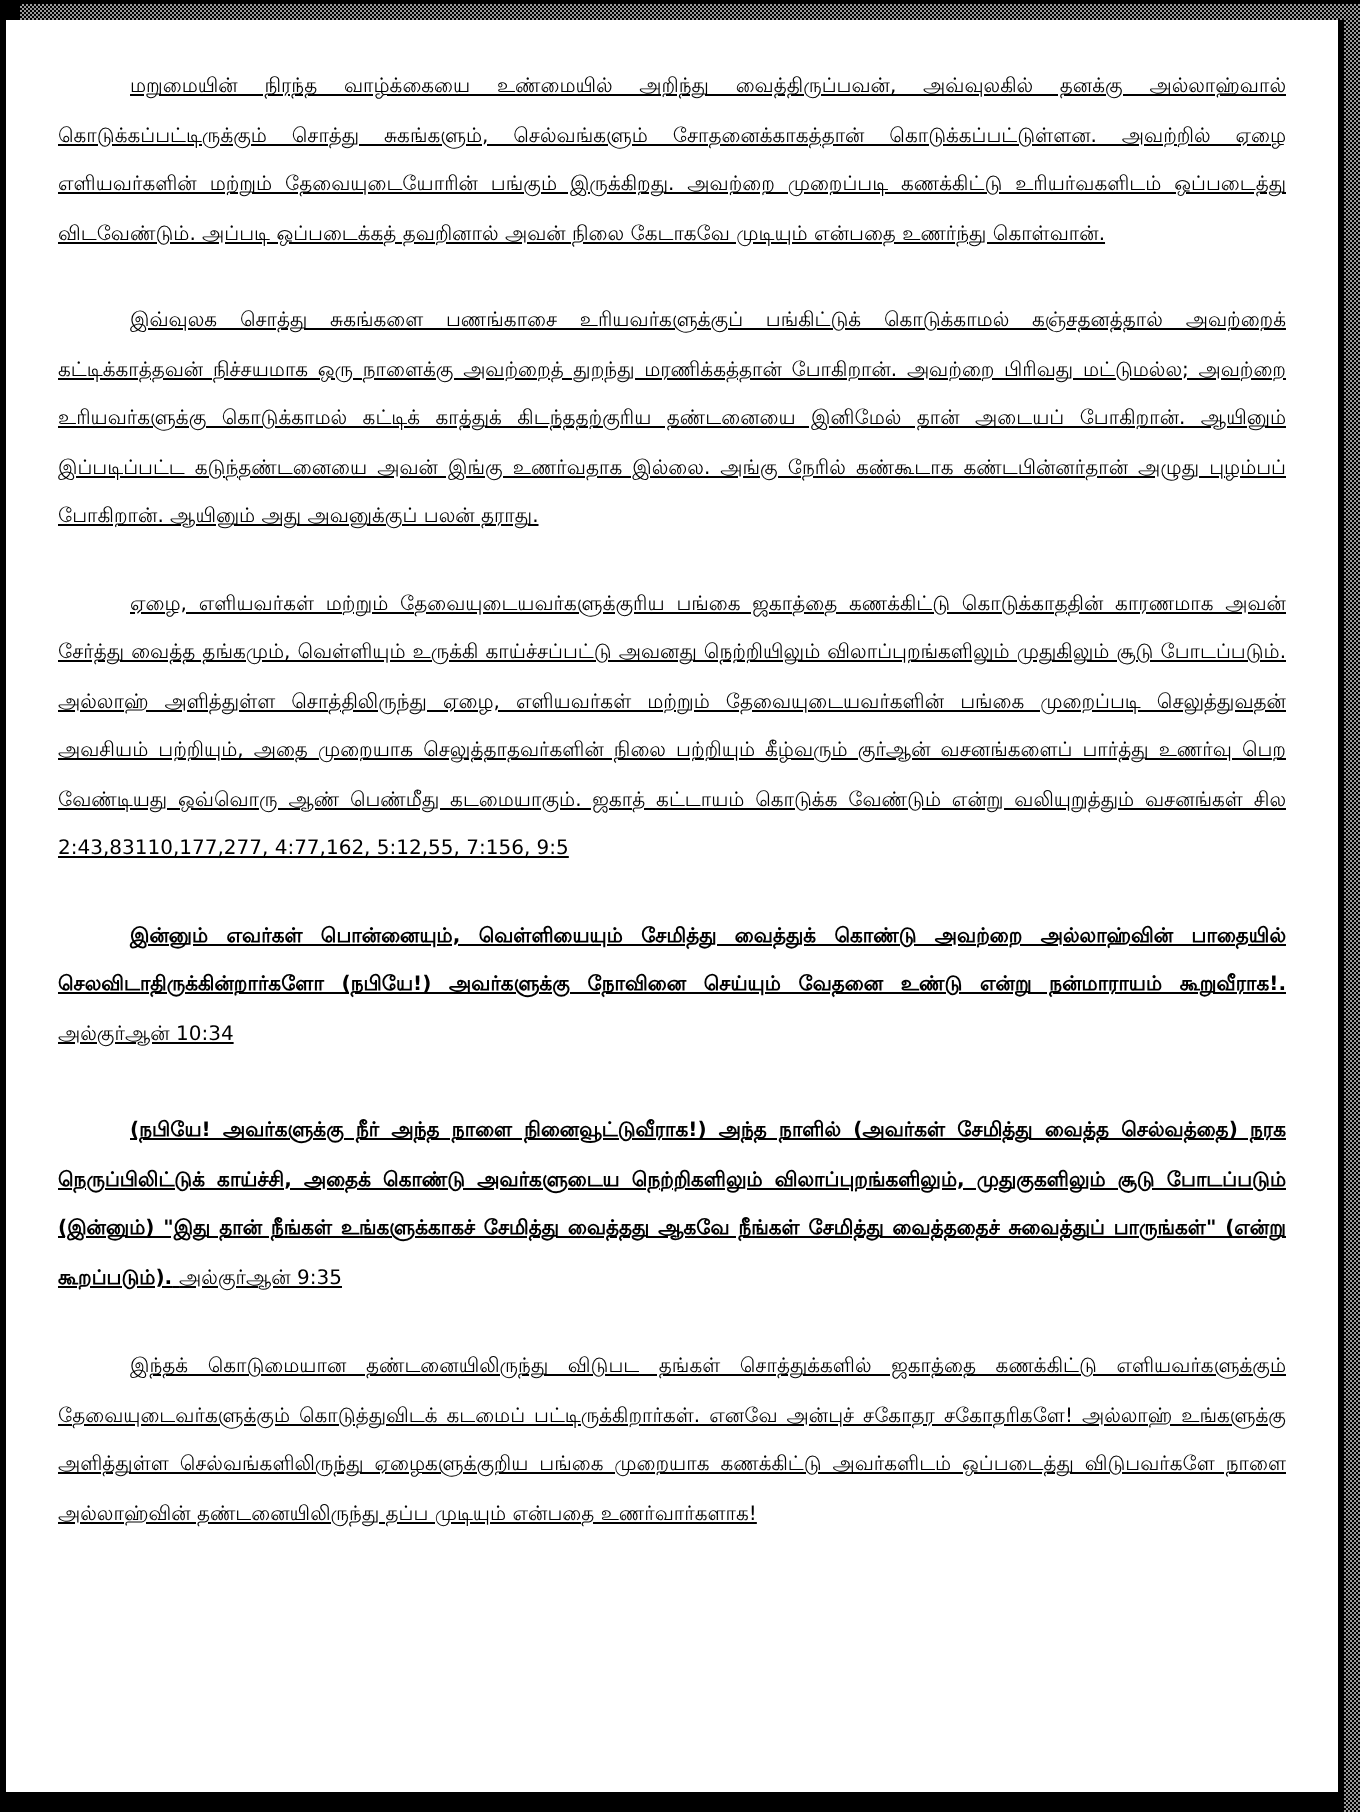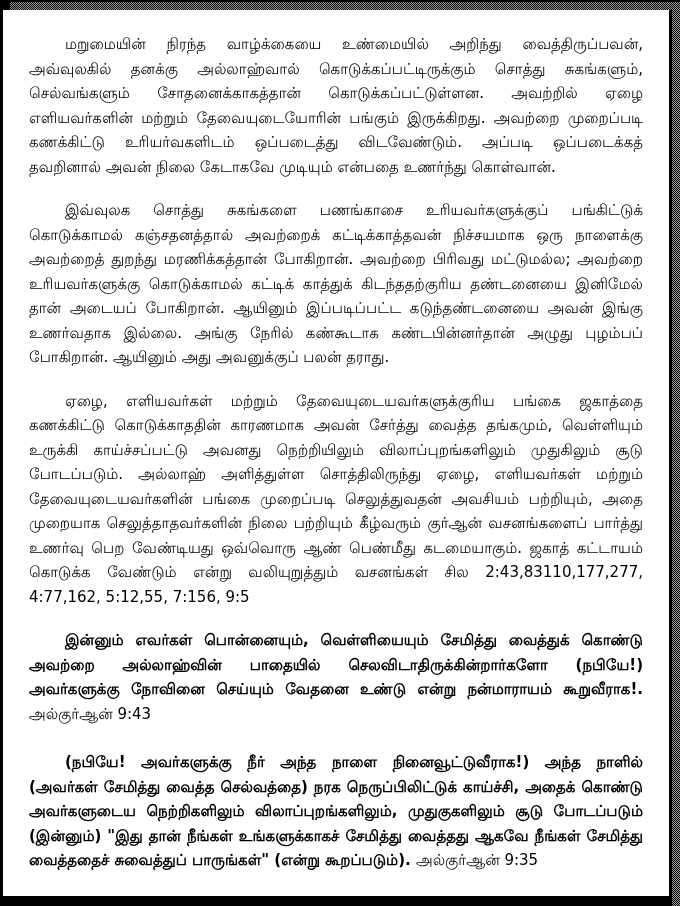--- a/index.html
+++ b/index.html
@@ -19,36 +19,37 @@
     background-size: 2px 2px;
   }
   .page {
     position: absolute; left: 3px; top: 10px; width: 666px; height: 886px;
     background: #fff; box-sizing: border-box;
     padding: 22px 26px 0 26px;
     color: #000;
   }
   .para {
     margin: 0 0 19px 0;
-    font-size: 15px;
+    font-size: 10px;
     line-height: 24.5px;
     text-align: justify;
     text-indent: 36px;
+    text-decoration: underline;
   }
   .para.bold { font-weight: bold; }
   .para .ref { font-weight: normal; }
   .p4 { margin-bottom: 24px; }
   .p5 { margin-bottom: 20px; }
 </style>
 </head>
 <body>
 
 <div class="frame-top"></div>
 <div class="frame-right"></div>
 
 <div class="page">
   <p class="para p1">மறுமையின் நிரந்த வாழ்க்கையை உண்மையில் அறிந்து வைத்திருப்பவன், அவ்வுலகில் தனக்கு அல்லாஹ்வால் கொடுக்கப்பட்டிருக்கும் சொத்து சுகங்களும், செல்வங்களும் சோதனைக்காகத்தான் கொடுக்கப்பட்டுள்ளன. அவற்றில் ஏழை எளியவர்களின் மற்றும் தேவையுடையோரின் பங்கும் இருக்கிறது. அவற்றை முறைப்படி கணக்கிட்டு உரியர்வகளிடம் ஒப்படைத்து விடவேண்டும். அப்படி ஒப்படைக்கத் தவறினால் அவன் நிலை கேடாகவே முடியும் என்பதை உணர்ந்து கொள்வான்.</p>
   <p class="para p2">இவ்வுலக சொத்து சுகங்களை பணங்காசை உரியவர்களுக்குப் பங்கிட்டுக் கொடுக்காமல் கஞ்சதனத்தால் அவற்றைக் கட்டிக்காத்தவன் நிச்சயமாக ஒரு நாளைக்கு அவற்றைத் துறந்து மரணிக்கத்தான் போகிறான். அவற்றை பிரிவது மட்டுமல்ல; அவற்றை உரியவர்களுக்கு கொடுக்காமல் கட்டிக் காத்துக் கிடந்ததற்குரிய தண்டனையை இனிமேல் தான் அடையப் போகிறான். ஆயினும் இப்படிப்பட்ட கடுந்தண்டனையை அவன் இங்கு உணர்வதாக இல்லை. அங்கு நேரில் கண்கூடாக கண்டபின்னர்தான் அழுது புழம்பப் போகிறான். ஆயினும் அது அவனுக்குப் பலன் தராது.</p>
   <p class="para p3">ஏழை, எளியவர்கள் மற்றும் தேவையுடையவர்களுக்குரிய பங்கை ஜகாத்தை கணக்கிட்டு கொடுக்காததின் காரணமாக அவன் சேர்த்து வைத்த தங்கமும், வெள்ளியும் உருக்கி காய்ச்சப்பட்டு அவனது நெற்றியிலும் விலாப்புறங்களிலும் முதுகிலும் சூடு போடப்படும். அல்லாஹ் அளித்துள்ள சொத்திலிருந்து ஏழை, எளியவர்கள் மற்றும் தேவையுடையவர்களின் பங்கை முறைப்படி செலுத்துவதன் அவசியம் பற்றியும், அதை முறையாக செலுத்தாதவர்களின் நிலை பற்றியும் கீழ்வரும் குர்ஆன் வசனங்களைப் பார்த்து உணர்வு பெற வேண்டியது ஒவ்வொரு ஆண் பெண்மீது கடமையாகும். ஜகாத் கட்டாயம் கொடுக்க வேண்டும் என்று வலியுறுத்தும் வசனங்கள் சில 2:43,83110,177,277, 4:77,162, 5:12,55, 7:156, 9:5</p>
-  <p class="para bold p4"><span>இன்னும் எவர்கள் பொன்னையும், வெள்ளியையும் சேமித்து வைத்துக் கொண்டு அவற்றை அல்லாஹ்வின் பாதையில் செலவிடாதிருக்கின்றார்களோ (நபியே!) அவர்களுக்கு நோவினை செய்யும் வேதனை உண்டு என்று நன்மாராயம் கூறுவீராக!.</span> <span class="ref">அல்குர்ஆன் 9:43</span></p>
+  <p class="para bold p4"><span>இன்னும் எவர்கள் பொன்னையும், வெள்ளியையும் சேமித்து வைத்துக் கொண்டு அவற்றை அல்லாஹ்வின் பாதையில் செலவிடாதிருக்கின்றார்களோ (நபியே!) அவர்களுக்கு நோவினை செய்யும் வேதனை உண்டு என்று நன்மாராயம் கூறுவீராக!.</span> <span class="ref">அல்குர்ஆன் 10:34</span></p>
   <p class="para bold p5"><span>(நபியே! அவர்களுக்கு நீர் அந்த நாளை நினைவூட்டுவீராக!) அந்த நாளில் (அவர்கள் சேமித்து வைத்த செல்வத்தை) நரக நெருப்பிலிட்டுக் காய்ச்சி, அதைக் கொண்டு அவர்களுடைய நெற்றிகளிலும் விலாப்புறங்களிலும், முதுகுகளிலும் சூடு போடப்படும் (இன்னும்) "இது தான் நீங்கள் உங்களுக்காகச் சேமித்து வைத்தது ஆகவே நீங்கள் சேமித்து வைத்ததைச் சுவைத்துப் பாருங்கள்" (என்று கூறப்படும்).</span> <span class="ref">அல்குர்ஆன் 9:35</span></p>
   <p class="para p6">இந்தக் கொடுமையான தண்டனையிலிருந்து விடுபட தங்கள் சொத்துக்களில் ஜகாத்தை கணக்கிட்டு எளியவர்களுக்கும் தேவையுடைவர்களுக்கும் கொடுத்துவிடக் கடமைப் பட்டிருக்கிறார்கள். எனவே அன்புச் சகோதர சகோதரிகளே! அல்லாஹ் உங்களுக்கு அளித்துள்ள செல்வங்களிலிருந்து ஏழைகளுக்குறிய பங்கை முறையாக கணக்கிட்டு அவர்களிடம் ஒப்படைத்து விடுபவர்களே நாளை அல்லாஹ்வின் தண்டனையிலிருந்து தப்ப முடியும் என்பதை உணர்வார்களாக!</p>
 </div>
 
 </body></html>

